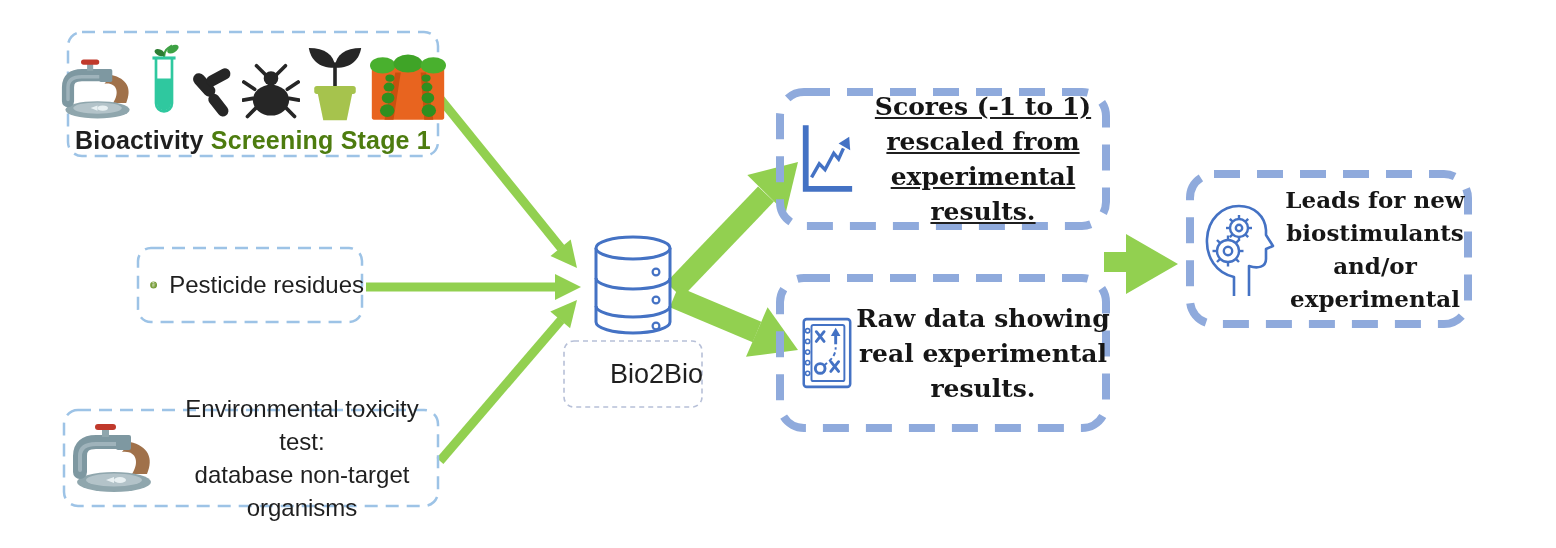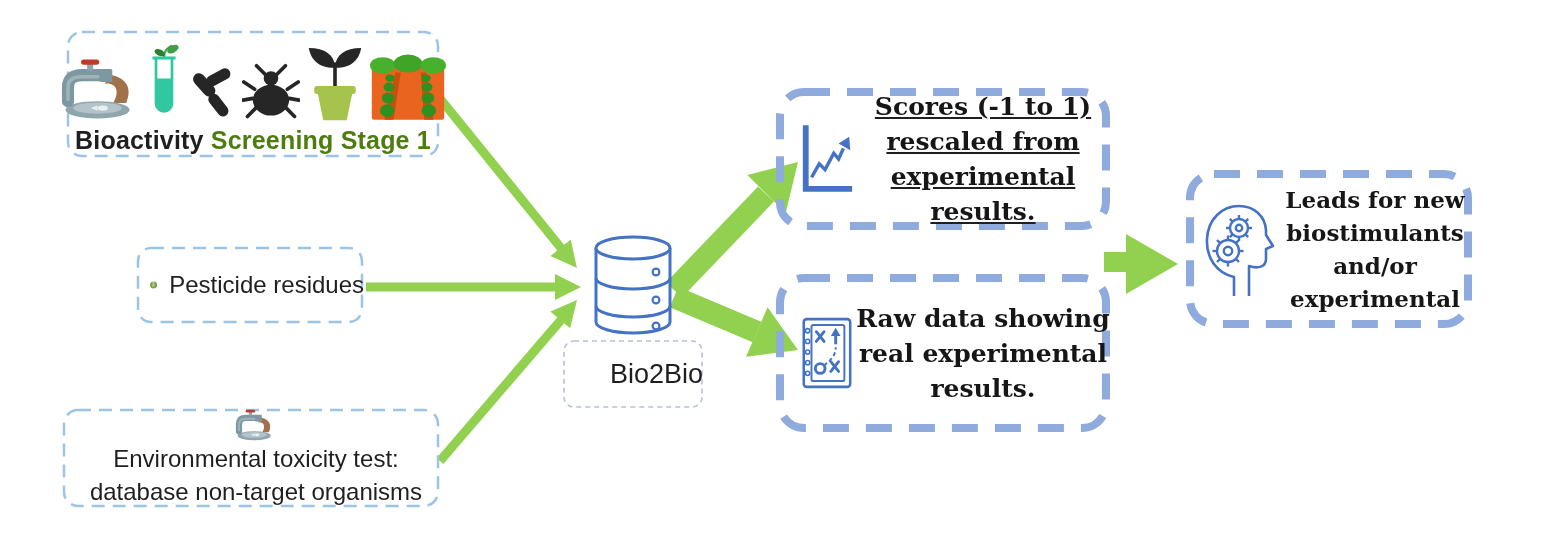--- a/index.html
+++ b/index.html
@@ -17,21 +17,21 @@
   .box-bioactivity .content{flex-direction:column;align-items:center;justify-content:flex-start;padding-top:10px;box-sizing:border-box;}
   .icon-row{display:flex;align-items:flex-end;justify-content:center;gap:7px;height:82px;}
   .bio-label{margin-top:4px;font-size:25px;font-weight:600;letter-spacing:.2px;white-space:nowrap;}
   .bio-label .hl{color:#4d7c0f;font-weight:700;}
 
   .box-pesticide{left:136px;top:246px;width:228px;height:78px;}
   .box-pesticide .content{flex-direction:row;align-items:center;padding-left:14px;gap:12px;box-sizing:border-box;}
   .pesticide-label{font-size:24px;white-space:nowrap;}
 
   .box-environmental{left:62px;top:408px;width:378px;height:100px;}
-  .box-environmental .content{flex-direction:column;align-items:center;padding-left:10px;box-sizing:border-box;}
+  .box-environmental .content{flex-direction:row;align-items:center;padding-left:10px;box-sizing:border-box;}
   .env-text{flex:1;text-align:center;font-size:24px;line-height:33px;font-weight:500;}
 
   .box-dblabel{left:563px;top:340px;width:140px;height:68px;}
   .box-dblabel .content{flex-direction:column;align-items:flex-end;justify-content:center;}
   .db-text{font-size:27px;line-height:33px;text-align:center;}
 
   
   .serif{font-family:"DejaVu Serif","Liberation Serif",serif;font-weight:700;}
   .box-scores{left:776px;top:88px;width:334px;height:142px;}
   .box-scores .content{flex-direction:row;align-items:center;padding-left:22px;box-sizing:border-box;text-decoration:underline;}

